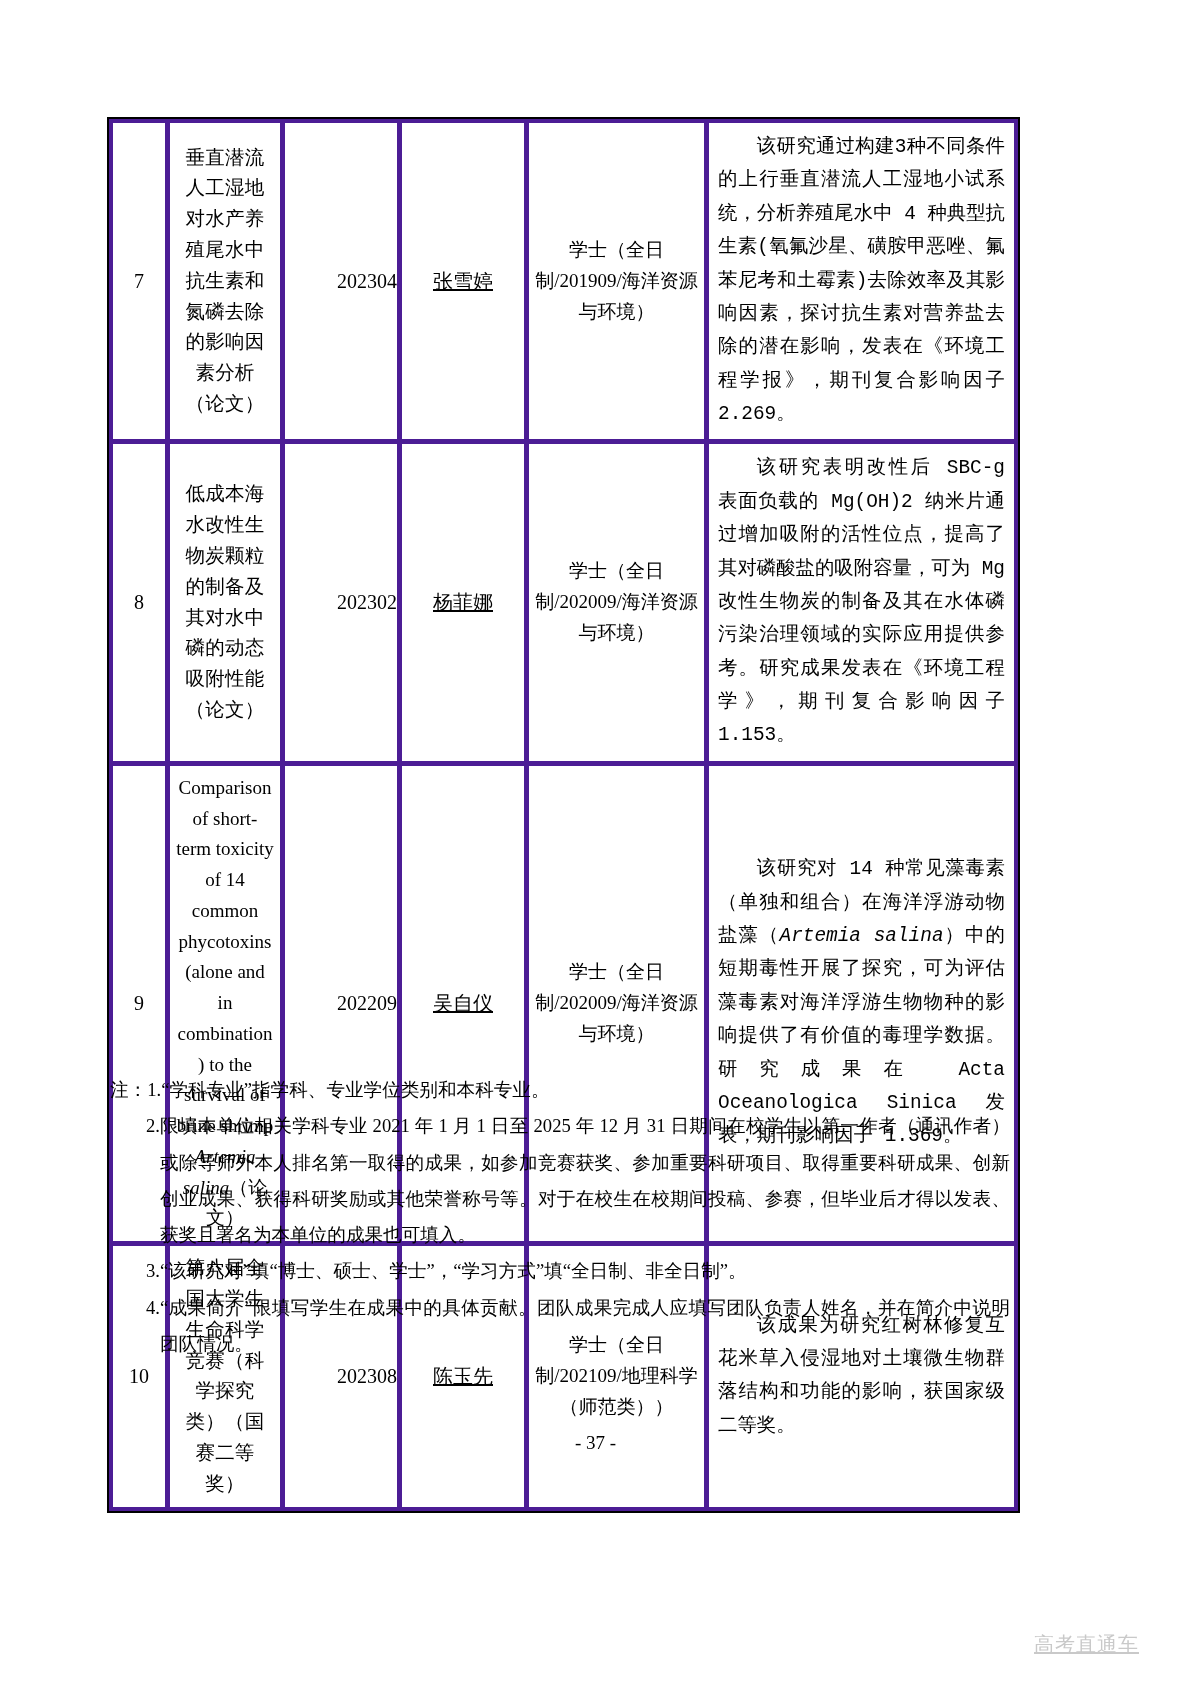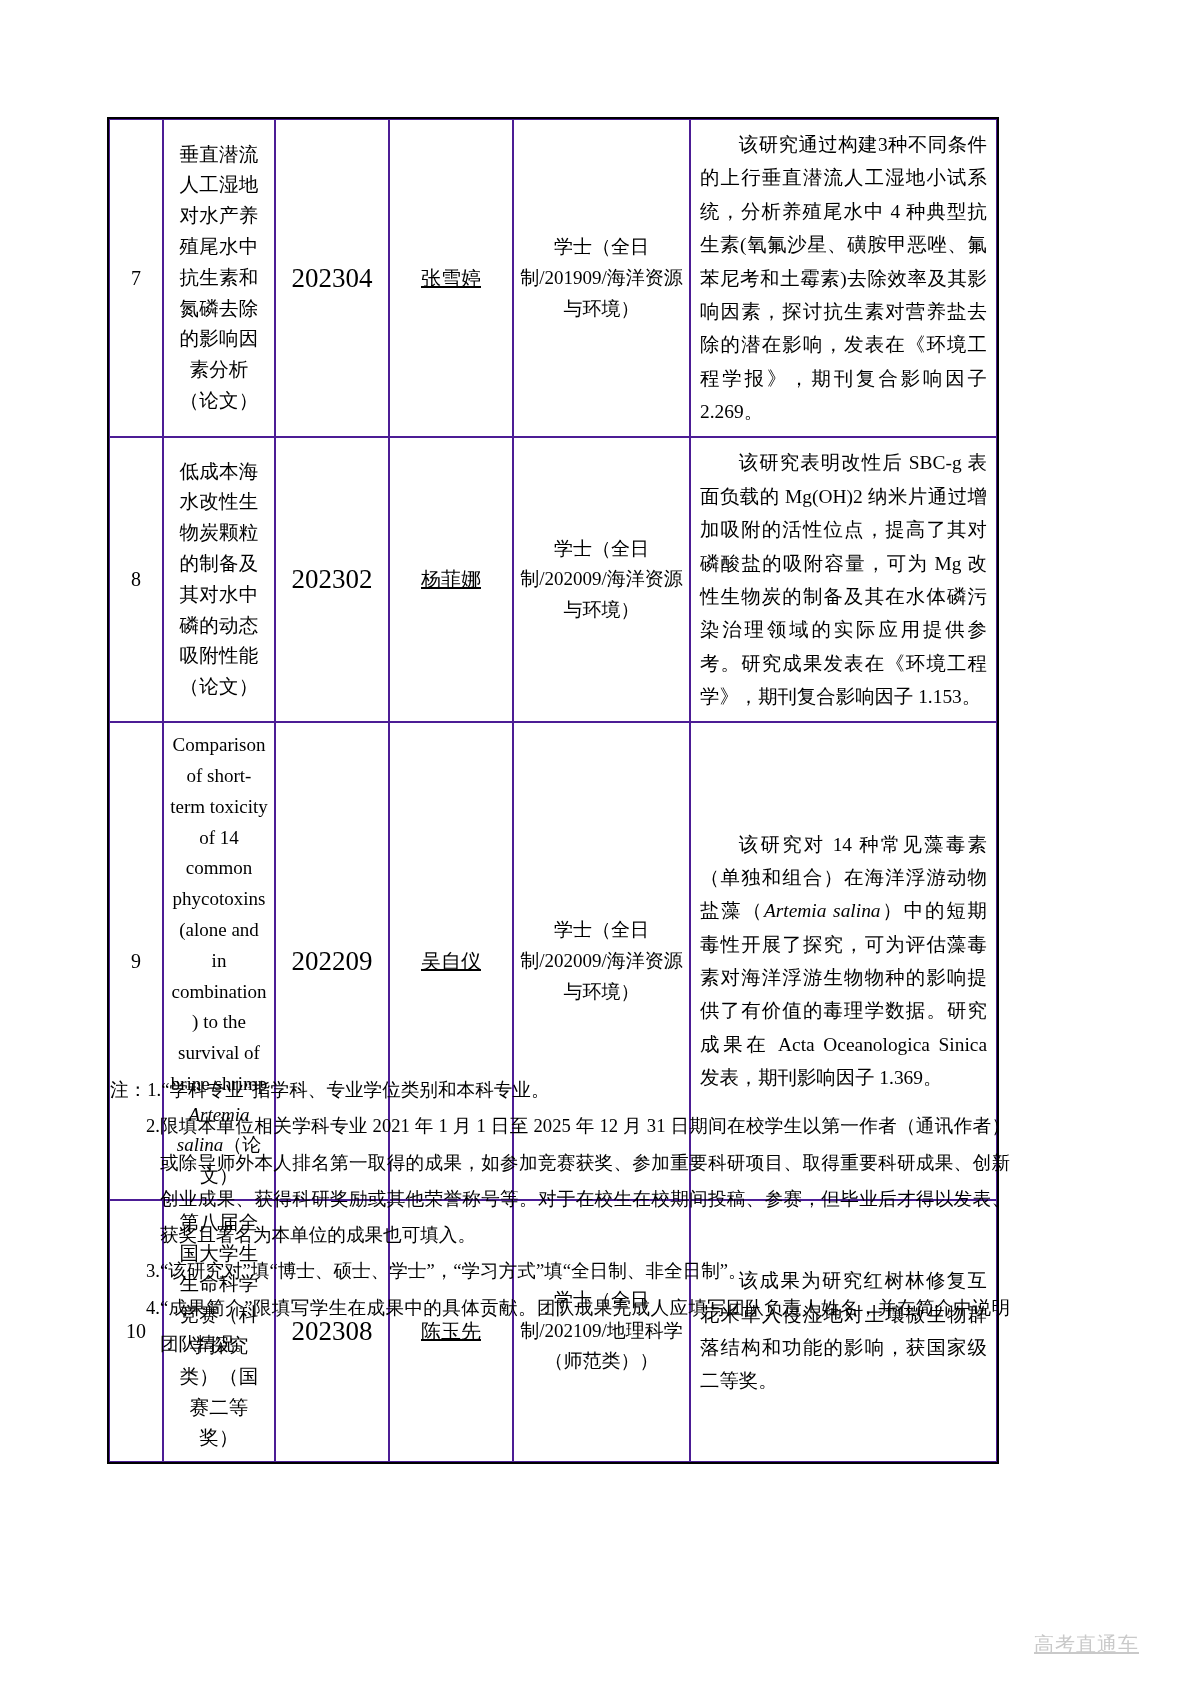--- a/index.html
+++ b/index.html
@@ -29,36 +29,36 @@
     left: 108px;
     top: 118px;
     width: 878px;
   }
   table.results {
     border-collapse: collapse;
     width: 878px;
     table-layout: fixed;
   }
   table.results td {
-    border: 2px solid #4c1d95;
+    border: 5px solid #4c1d95;
     vertical-align: middle;
     padding: 0;
   }
   
   table.results {
     outline: 2px solid #000;
     outline-offset: -1px;
   }
 
   .c-idx   { width: 52px;  text-align: center; font-size: 20px; }
   .c-title { width: 110px; text-align: center; }
-  .c-code  { width: 112px; text-align: center; font-size: 27px; }
+  .c-code  { width: 112px; text-align: right; font-size: 20px; }
   .c-name  { width: 122px; text-align: center; font-size: 20px; text-decoration: underline; }
   .c-major { width: 175px; text-align: center; }
-  .c-desc  { width: 305px; text-align: left; }
+  .c-desc  { width: 305px; text-align: left; font-family: Liberation Mono, monospace; }
 
   .title-txt {
     font-size: 19.5px;
     line-height: 1.58;
     text-align: center;
     padding: 7px 6px;
     word-break: break-word;
   }
   .title-txt.cn { letter-spacing: 0.2px; }
   .title-en { font-size: 19px; line-height: 1.62; }
@@ -239,16 +239,17 @@
       <span class="note-body">“该研究对”填“博士、硕士、学士”，“学习方式”填“全日制、非全日制”。</span>
     </div>
 
     <div class="note-row note-indent">
       <span class="note-lead">4.</span>
       <span class="note-body">“成果简介”限填写学生在成果中的具体贡献。团队成果完成人应填写团队负责人姓名，并在简介中说明团队情况。</span>
     </div>
 
   </div>
 
+  <div class="page-num">- 37 -</div>
 
   <div class="watermark">高考直通车</div>
 
 </div>
 
 </body></html>

